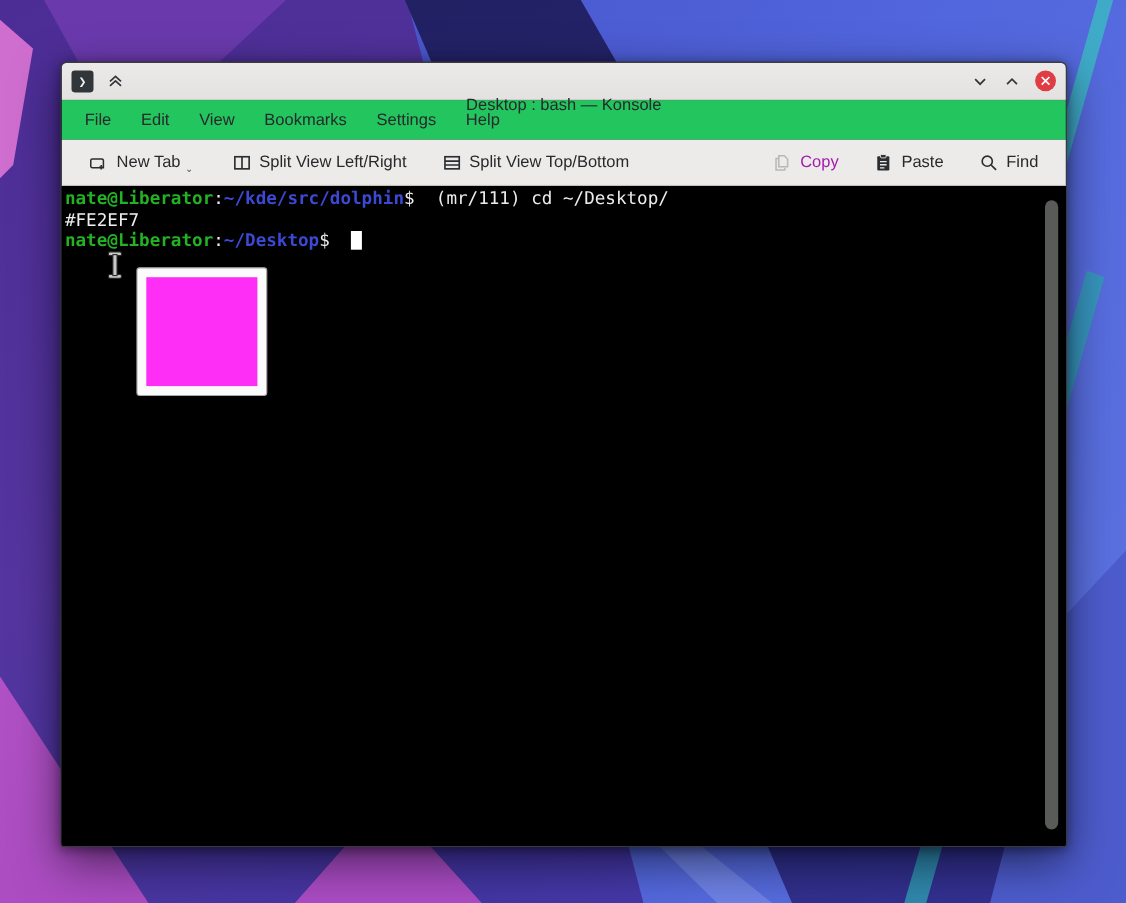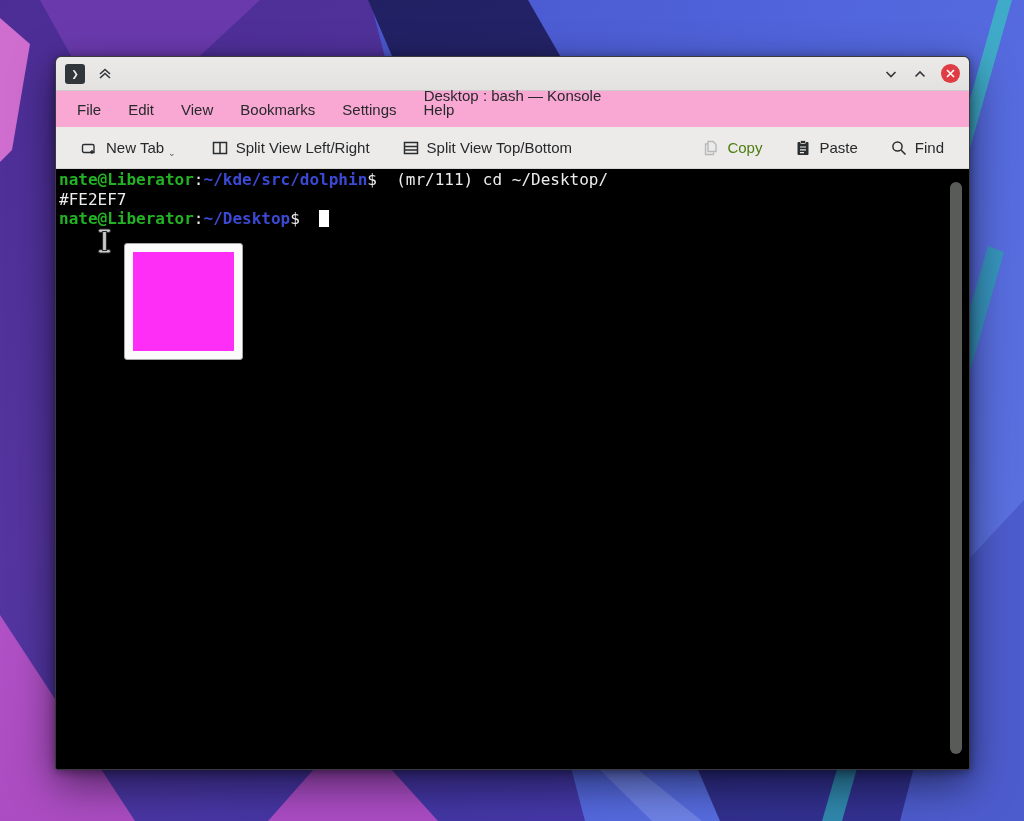--- a/index.html
+++ b/index.html
@@ -45,30 +45,30 @@
               display:flex; align-items:center; justify-content:center; }
   .keep-above { margin-left:12px; display:flex; }
   #window-title { position:absolute; left:0; right:0; text-align:center;
                   font-size:15px; color:#27292b; pointer-events:none;margin-top:43px; }
   .tb-controls { margin-left:auto; display:flex; align-items:center; gap:13px; z-index:2; }
   .ctl-btn { display:flex; align-items:center; justify-content:center; }
   .close-btn { width:19px; height:19px; border-radius:50%; background:var(--close-red,#df3c43);
                color:#fff; }
 
   
-  #menubar { height:36px; background:#f9a8d4; display:flex; align-items:center;
+  #menubar { height:36px; background:#22c55e; display:flex; align-items:center;
              padding-left:9px; gap:3px; }
   .menu-item { font-size:15px; color:#27292b; padding:6px 12px; border-radius:3px; }
 
   
   #toolbar { height:42px; background:#edebea; display:flex; align-items:center;
              padding:0 16px; border-bottom:1px solid #d8d6d5; }
   .tool-btn { display:flex; align-items:center; gap:7px; font-size:15px; color:#27292b;
               padding:5px 9px; border-radius:3px; position:relative; }
-  .tool-btn.disabled { color:#4d7c0f; }
+  .tool-btn.disabled { color:#a21caf; }
   .tool-gap { width:14px; }
   .tool-spacer { flex:1; }
   .menu-arrow { font-size:9px; color:#55585b; position:relative; top:5px; left:-3px; }
   .tool-icon { display:flex; }
 
   
   #terminal { position:relative; height:601px; background:#000;
               font-family:"DejaVu Sans Mono",monospace; font-size:16px; line-height:19.6px;
               padding:1px 0 0 3px; }
   .tline { white-space:pre; color:var(--term-fg,#eee); height:19.6px; }

